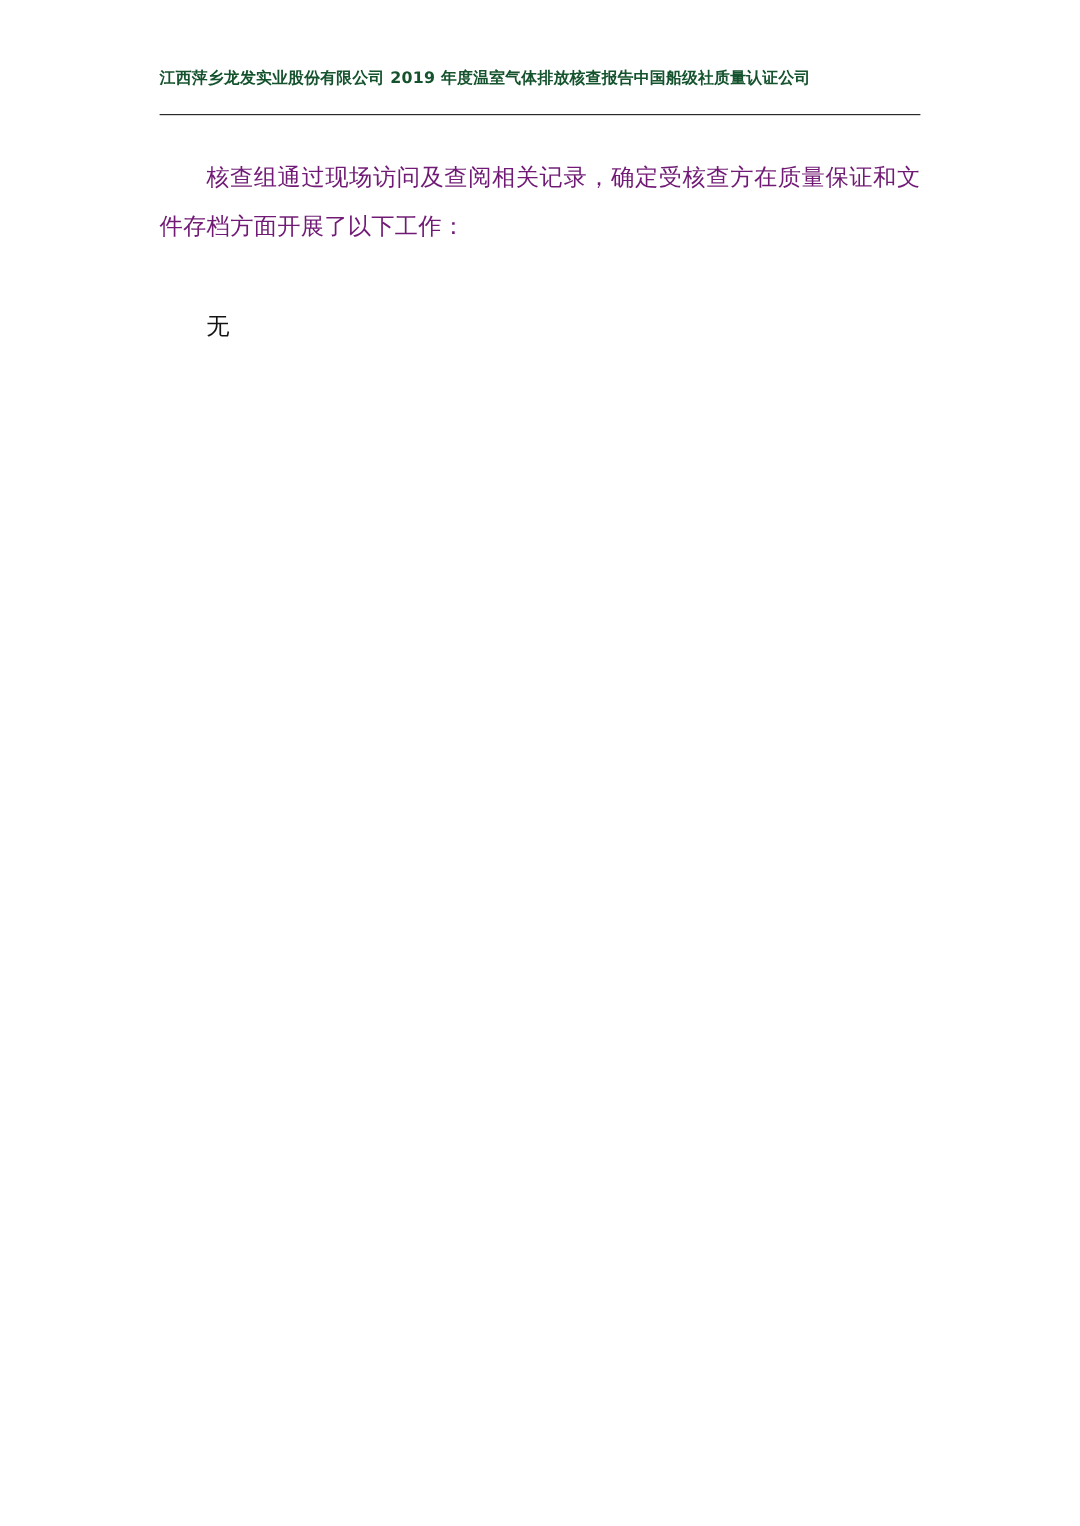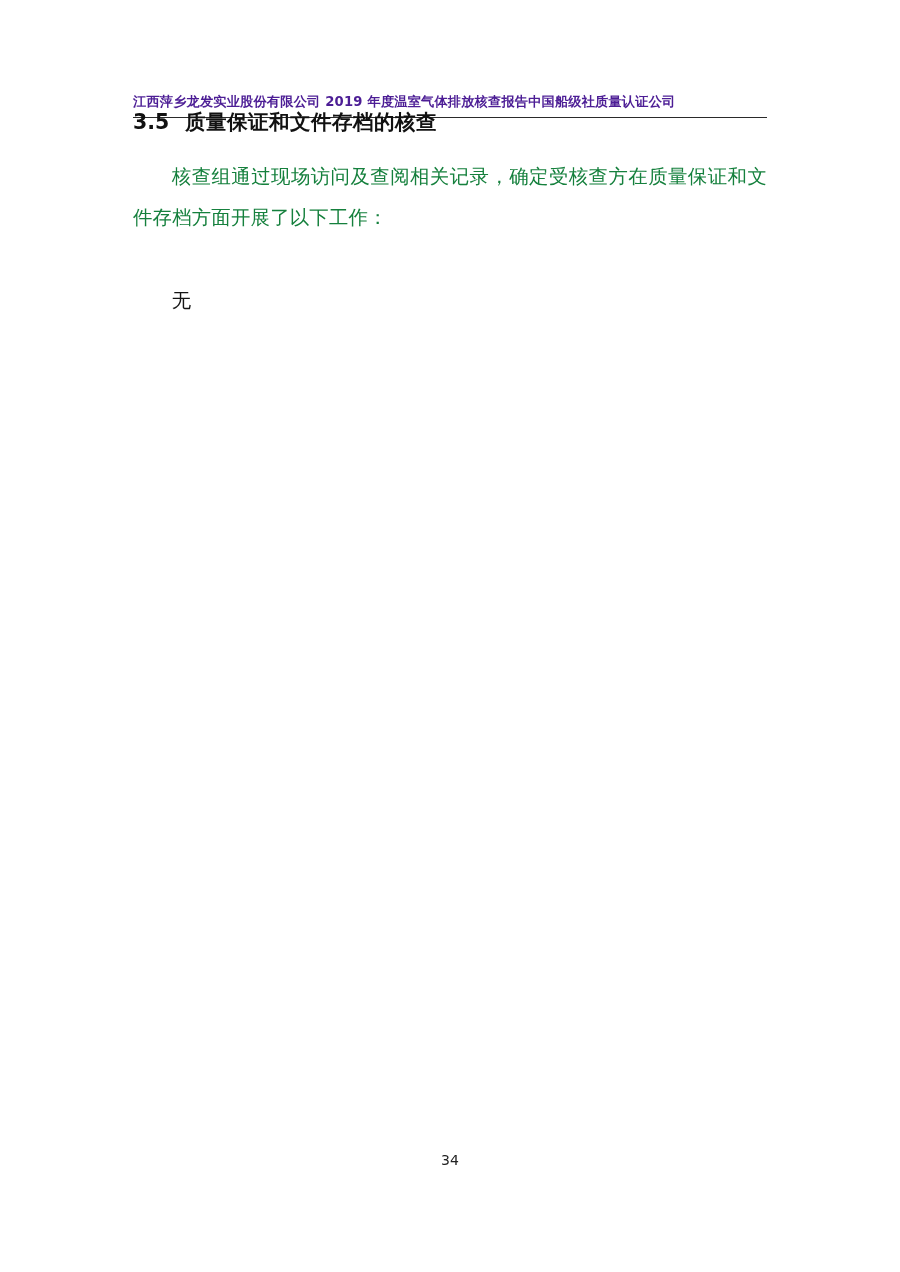--- a/index.html
+++ b/index.html
@@ -26,31 +26,30 @@
     top: 0;
     width: 634px;
     height: 1272px;
   }
   
   .doc-header {
     position: absolute;
     top: 58px;
     left: 0;
     width: 634px;
-    padding-bottom: 7px;
+    padding-bottom: 21px;
     border-bottom: 1.2px solid #2a2a2a;
     font-family: "DejaVu Sans", "Liberation Sans", sans-serif;
     font-weight: bold;
     font-size: 13.2px;
     line-height: 1.2;
     letter-spacing: 0.2px;
     white-space: nowrap;
     text-align: left;
-    color: #4c1d95;
-    margin-top: 36px;
+    color: #14532d;
   }
   
   .content {
     position: absolute;
     top: 108px;
     left: 0;
     width: 634px;
   }
   h2.section-heading {
     margin: 0;
@@ -73,21 +72,21 @@
     margin-top: 0;
   }
   .para {
     margin: 0;
     font-size: 19.4px;
     line-height: 41px;
     text-align: justify;
     text-justify: inter-ideograph;
     text-indent: 2em;
     letter-spacing: 0.2px;
-    color: #15803d;
+    color: #701a75;
   }
   .gap-after-heading { height: 19px; }
   .gap-between-paras { height: 6px; }
   .gap-before-heading { height: 22px; }
   .gap-small { height: 14px; }
 
   .para-single {
     margin: 0;
     font-size: 19.4px;
     line-height: 41px;
@@ -110,34 +109,29 @@
 <body>
 
 <div class="page">
   <div class="page-inner">
 
     <div class="doc-header">江西萍乡龙发实业股份有限公司 2019 年度温室气体排放核查报告中国船级社质量认证公司</div>
 
     <div class="content">
 
       <div class="section-block">
-        <h2 class="section-heading">
-          <span class="num">3.5</span>
-          <span class="title">质量保证和文件存档的核查</span>
-        </h2>
         <div class="gap-after-heading"></div>
         <p class="para">核查组通过现场访问及查阅相关记录，确定受核查方在质量保证和文件存档方面开展了以下工作：</p>
         <div class="gap-between-paras"></div>
       </div>
 
       <div class="gap-before-heading"></div>
 
       <div class="section-block">
         <div class="gap-small"></div>
         <p class="para-single">无</p>
       </div>
 
     </div>
 
-    <div class="page-number">34</div>
 
   </div>
 </div>
 
 </body></html>

